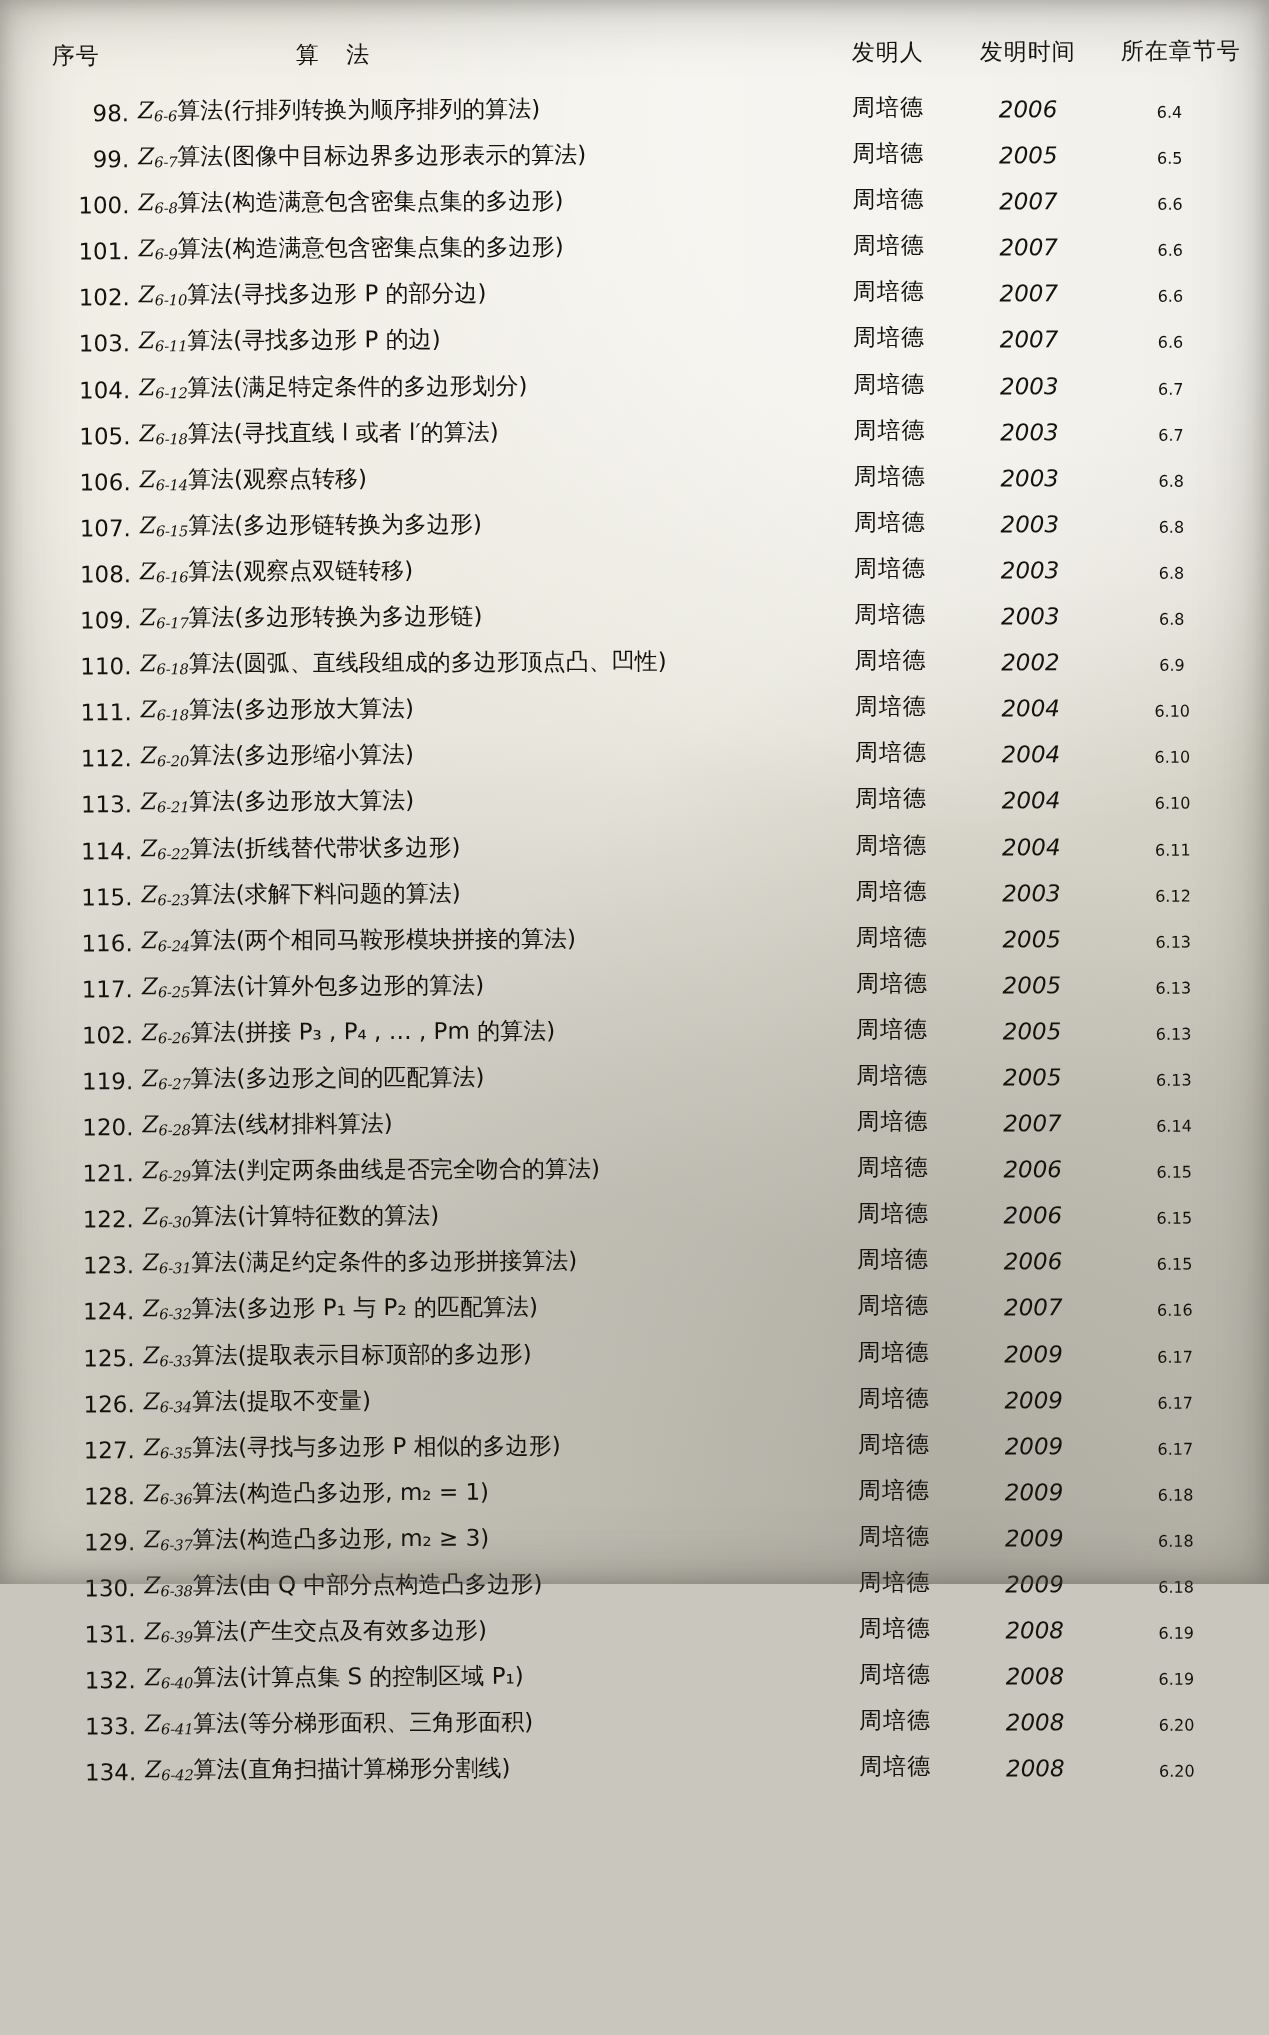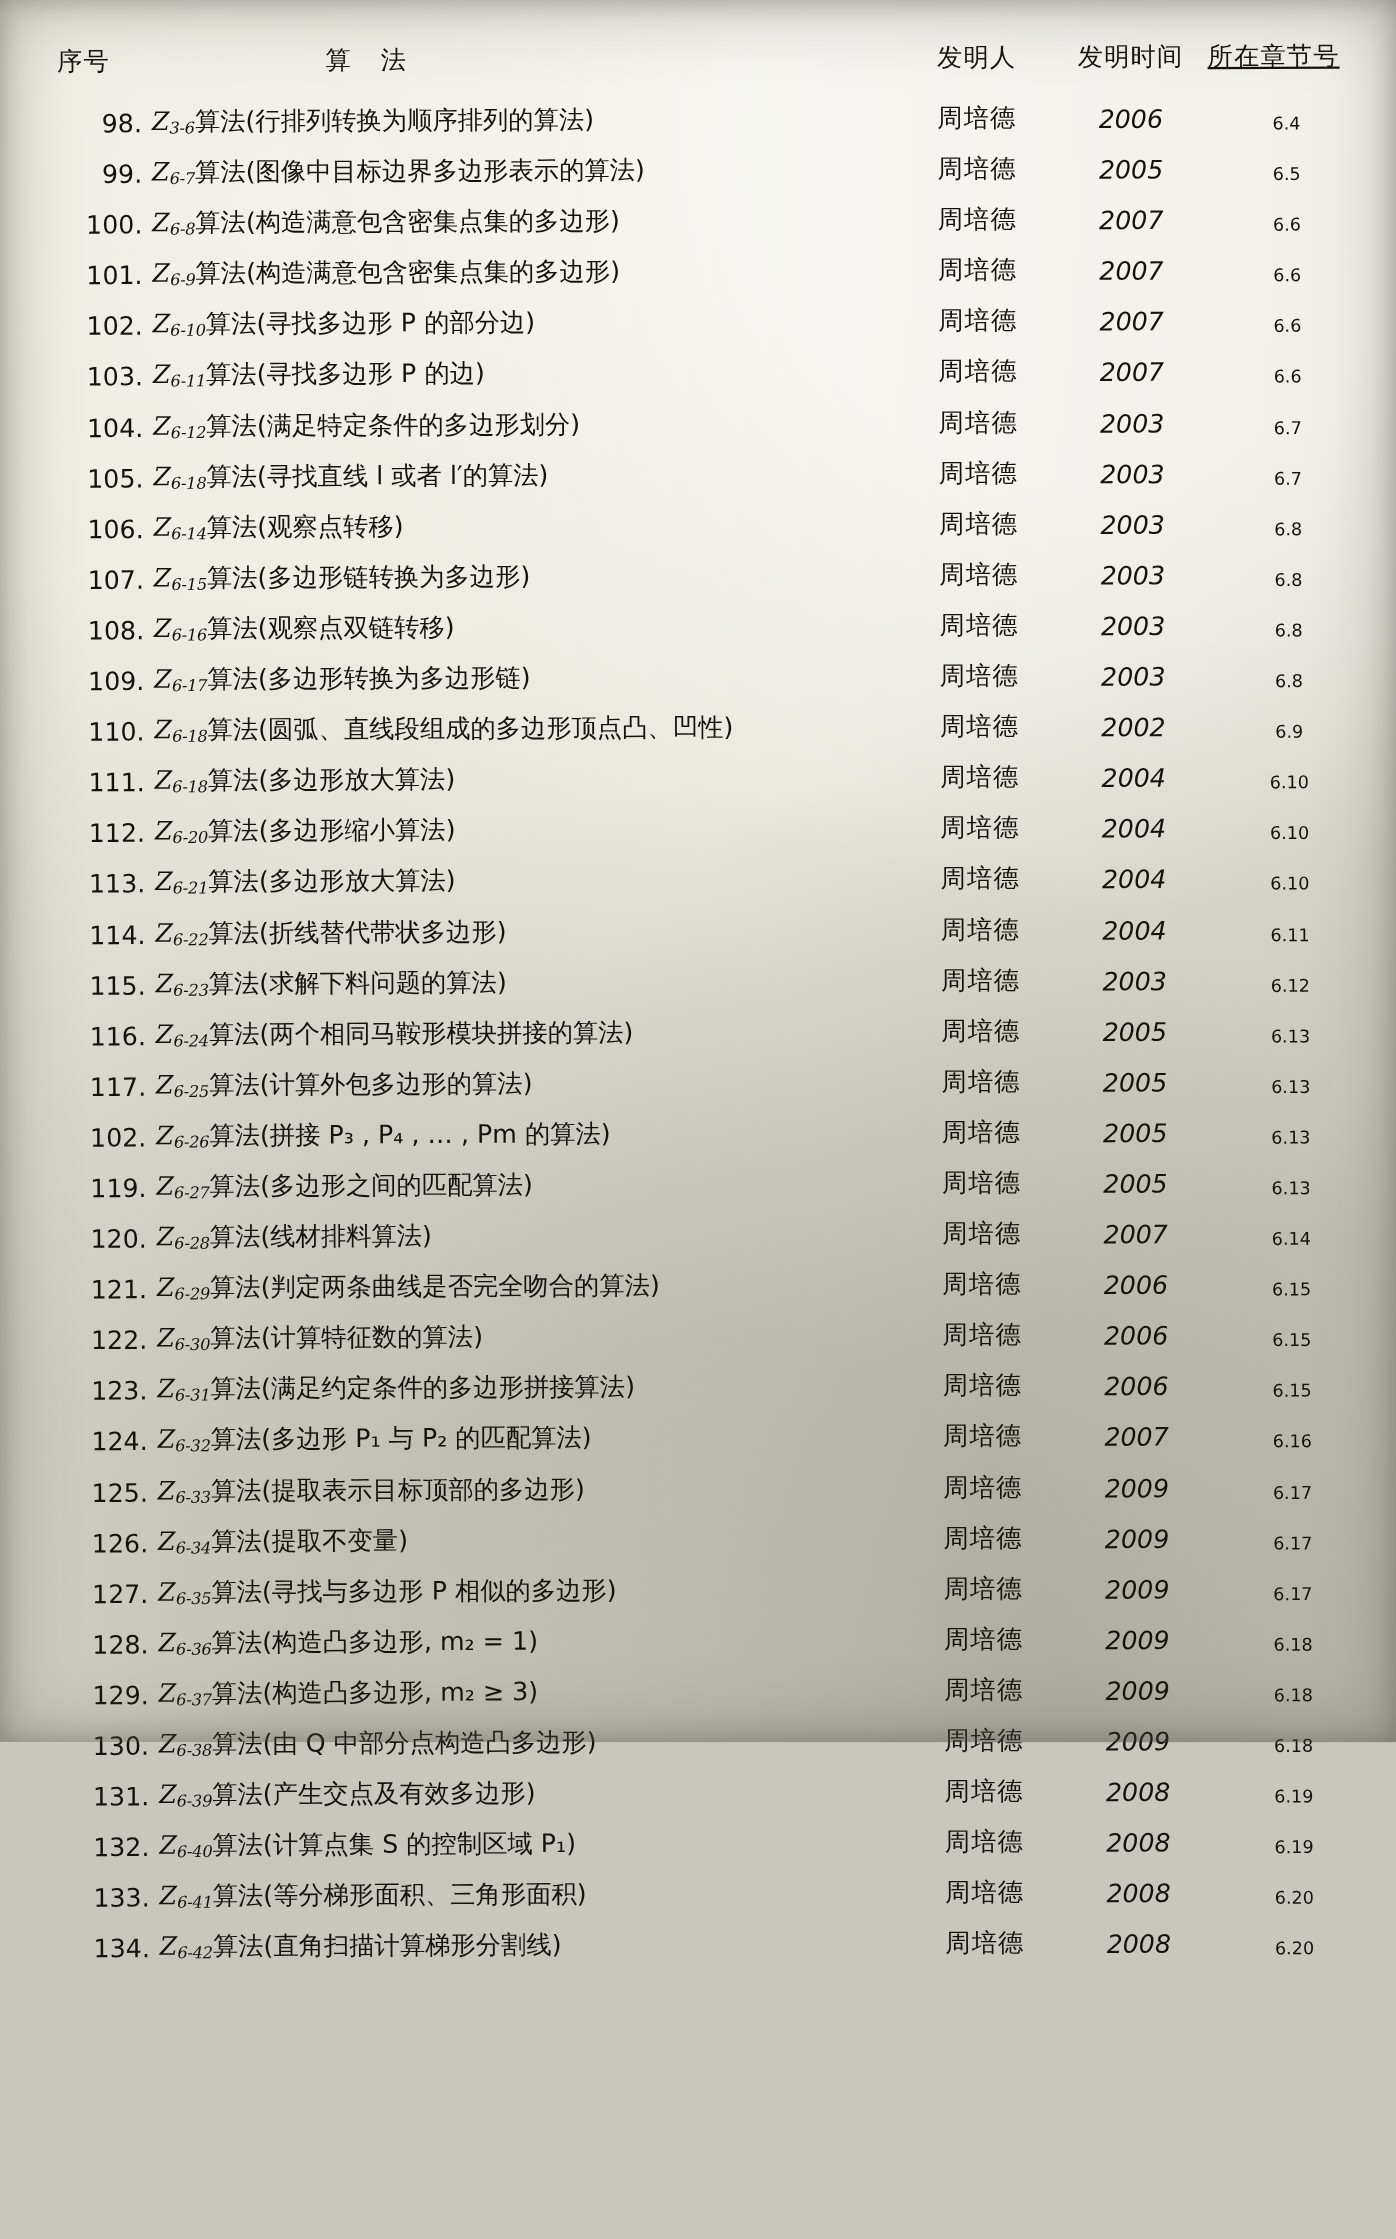--- a/index.html
+++ b/index.html
@@ -67,21 +67,21 @@
     font-weight: normal;
     padding: 0 0 16px 0;
     letter-spacing: 1px;
     color: #15120e;
     font-family: "DejaVu Sans", "Liberation Sans", sans-serif;
   }
   thead th.h-num { text-align: left; padding-left: 6px; }
   thead th.h-alg { text-align: left; padding-left: 158px; letter-spacing: 10px; }
   thead th.h-inv { text-align: center; }
   thead th.h-year { text-align: center; }
-  thead th.h-sec { text-align: left; text-decoration: underline; }
+  thead th.h-sec { text-align: right; }
 
   tbody td {
     font-size: 23px;
     padding: 7.1px 0;
     vertical-align: bottom;
     white-space: nowrap;
   }
   td.num {
     text-align: right;
     padding-right: 9px;
@@ -145,21 +145,21 @@
           <th class="h-num">序号</th>
           <th class="h-alg">算 法</th>
           <th class="h-inv">发明人</th>
           <th class="h-year">发明时间</th>
           <th class="h-sec">所在章节号</th>
         </tr>
       </thead>
       <tbody id="rows-body">
           <tr>
             <td class="num">98.</td>
-            <td class="alg"><span class="zcode ital">Z<sub>3-6</sub></span><span>算法(行排列转换为顺序排列的算法)</span></td>
+            <td class="alg"><span class="zcode ital">Z<sub>6-6</sub></span><span>算法(行排列转换为顺序排列的算法)</span></td>
             <td class="inv">周培德</td>
             <td class="year">2006</td>
             <td class="sec">6.4</td>
           </tr>
           <tr>
             <td class="num">99.</td>
             <td class="alg"><span class="zcode ital">Z<sub>6-7</sub></span><span>算法(图像中目标边界多边形表示的算法)</span></td>
             <td class="inv">周培德</td>
             <td class="year">2005</td>
             <td class="sec">6.5</td>

